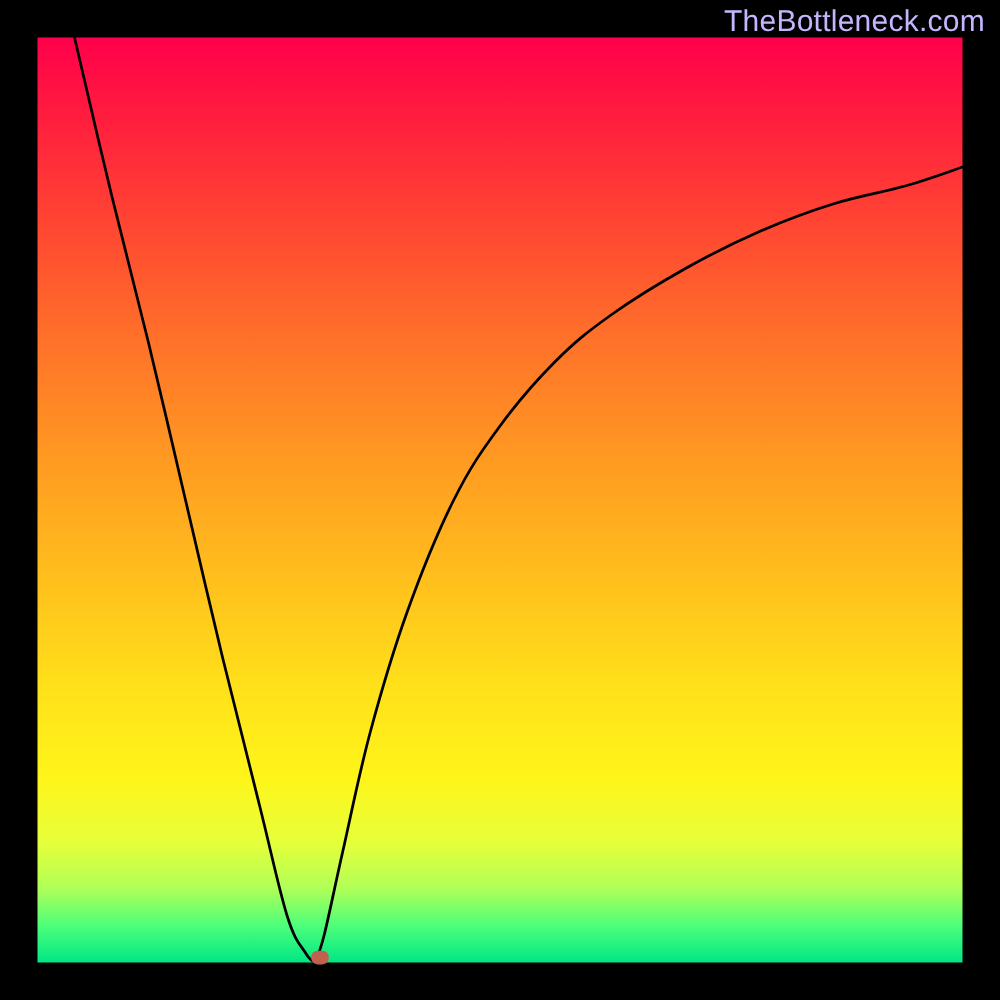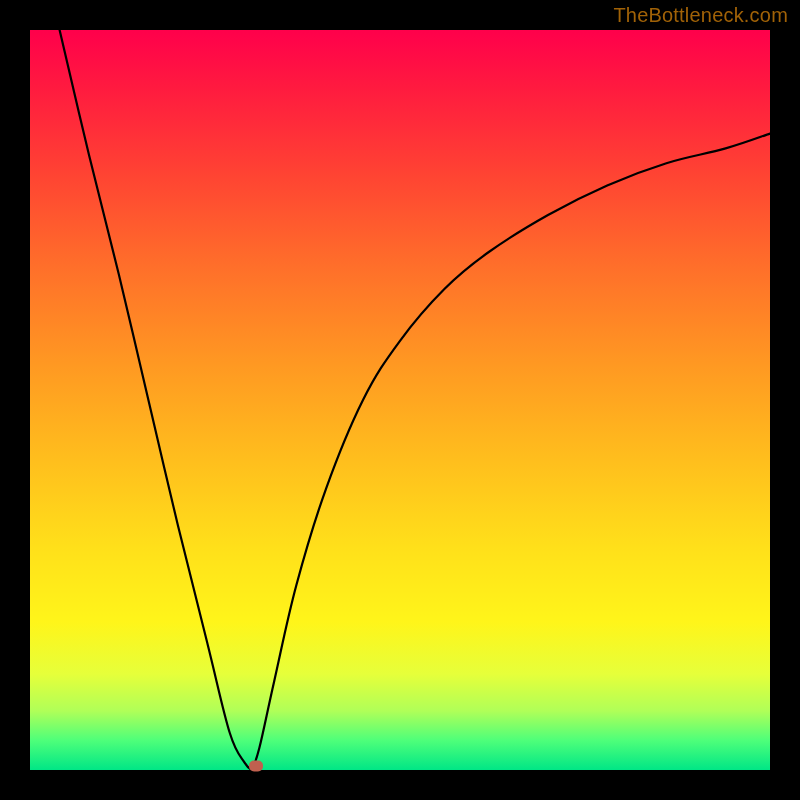--- a/index.html
+++ b/index.html
@@ -37,22 +37,22 @@
       #e6ff3a 87%,
       #b0ff58 92%,
       #4eff7a 96%,
       #00e686 100%
     );
   }
   .watermark {
     position: absolute;
     top: 4px;
     right: 12px;
-    color: #a16207;
-    font-size: 20px;
+    color: #c4b5fd;
+    font-size: 24px;
     font-weight: 500;
     letter-spacing: 0.2px;
     user-select: none;
   }
   svg.curve {
     position: absolute;
     left: 0;
     top: 0;
     width: 740px;
     height: 740px;

